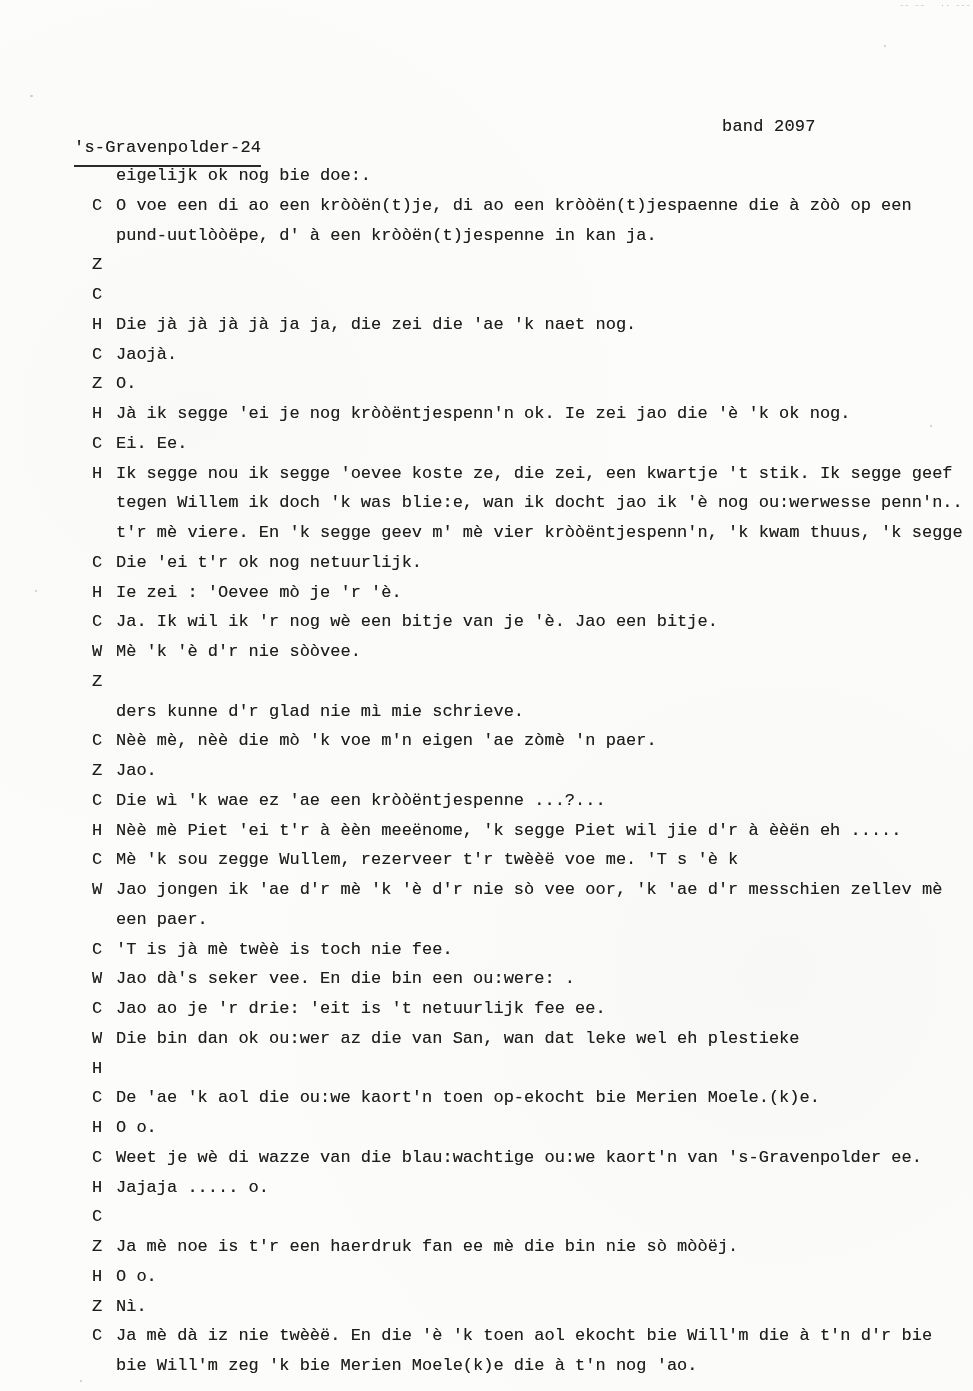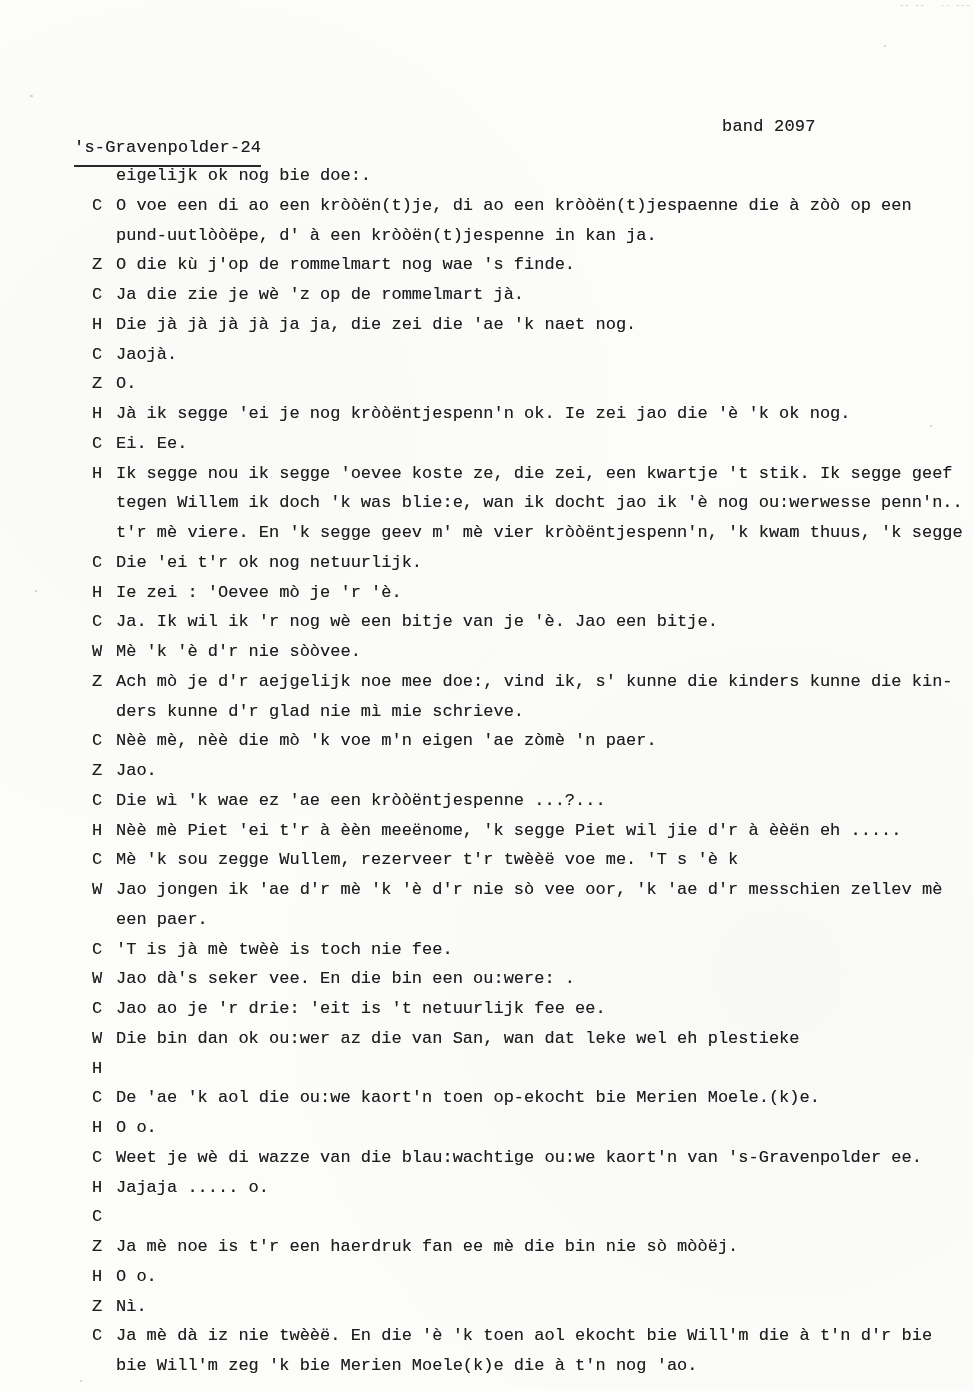--- a/index.html
+++ b/index.html
@@ -111,35 +111,35 @@
 
   <header class="doc-header">
     <span class="doc-title">'s-Gravenpolder-24</span>
     <span class="doc-band">band 2097</span>
   </header>
 
   <main class="transcript" id="transcript">
       <div class="line"><span class="speaker"></span><span class="text">eigelijk ok nog bie doe:.</span></div>
       <div class="line"><span class="speaker">C</span><span class="text">O voe een di ao een kròòën(t)je, di ao een kròòën(t)jespaenne die à zòò op een</span></div>
       <div class="line"><span class="speaker"></span><span class="text">pund-uutlòòëpe, d' à een kròòën(t)jespenne in kan ja.</span></div>
-      <div class="line"><span class="speaker">Z</span><span class="text">O die kù j'op de rommelmart nog wae 's finde.</span></div>
-      <div class="line"><span class="speaker">C</span><span class="text">Ja die zie je wè 'z op de rommelmart jà.</span></div>
+      <div class="line"><span class="speaker">Z</span></div>
+      <div class="line"><span class="speaker">C</span></div>
       <div class="line"><span class="speaker">H</span><span class="text">Die jà jà jà jà ja ja, die zei die 'ae 'k naet nog.</span></div>
       <div class="line"><span class="speaker">C</span><span class="text">Jaojà.</span></div>
       <div class="line"><span class="speaker">Z</span><span class="text">O.</span></div>
       <div class="line"><span class="speaker">H</span><span class="text">Jà ik segge 'ei je nog kròòëntjespenn'n ok. Ie zei jao die 'è 'k ok nog.</span></div>
       <div class="line"><span class="speaker">C</span><span class="text">Ei. Ee.</span></div>
       <div class="line"><span class="speaker">H</span><span class="text">Ik segge nou ik segge 'oevee koste ze, die zei, een kwartje 't stik. Ik segge geef</span></div>
       <div class="line"><span class="speaker"></span><span class="text">tegen Willem ik doch 'k was blie:e, wan ik docht jao ik 'è nog ou:werwesse penn'n..</span></div>
       <div class="line"><span class="speaker"></span><span class="text">t'r mè viere. En 'k segge geev m' mè vier kròòëntjespenn'n, 'k kwam thuus, 'k segge</span></div>
       <div class="line"><span class="speaker">C</span><span class="text">Die 'ei t'r ok nog netuurlijk.</span></div>
       <div class="line"><span class="speaker">H</span><span class="text">Ie zei : 'Oevee mò je 'r 'è.</span></div>
       <div class="line"><span class="speaker">C</span><span class="text">Ja. Ik wil ik 'r nog wè een bitje van je 'è. Jao een bitje.</span></div>
       <div class="line"><span class="speaker">W</span><span class="text">Mè 'k 'è d'r nie sòòvee.</span></div>
-      <div class="line"><span class="speaker">Z</span><span class="text">Ach mò je d'r aejgelijk noe mee doe:, vind ik, s' kunne die kinders kunne die kin-</span></div>
+      <div class="line"><span class="speaker">Z</span></div>
       <div class="line"><span class="speaker"></span><span class="text">ders kunne d'r glad nie mì mie schrieve.</span></div>
       <div class="line"><span class="speaker">C</span><span class="text">Nèè mè, nèè die mò 'k voe m'n eigen 'ae zòmè 'n paer.</span></div>
       <div class="line"><span class="speaker">Z</span><span class="text">Jao.</span></div>
       <div class="line"><span class="speaker">C</span><span class="text">Die wì 'k wae ez 'ae een kròòëntjespenne ...?...</span></div>
       <div class="line"><span class="speaker">H</span><span class="text">Nèè mè Piet 'ei t'r à èèn meeënome, 'k segge Piet wil jie d'r à èèën eh .....</span></div>
       <div class="line"><span class="speaker">C</span><span class="text">Mè 'k sou zegge Wullem, rezerveer t'r twèèë voe me. 'T s 'è k</span></div>
       <div class="line"><span class="speaker">W</span><span class="text">Jao jongen ik 'ae d'r mè 'k 'è d'r nie sò vee oor, 'k 'ae d'r messchien zellev mè</span></div>
       <div class="line"><span class="speaker"></span><span class="text">een paer.</span></div>
       <div class="line"><span class="speaker">C</span><span class="text">'T is jà mè twèè is toch nie fee.</span></div>
       <div class="line"><span class="speaker">W</span><span class="text">Jao dà's seker vee. En die bin een ou:were: .</span></div>

